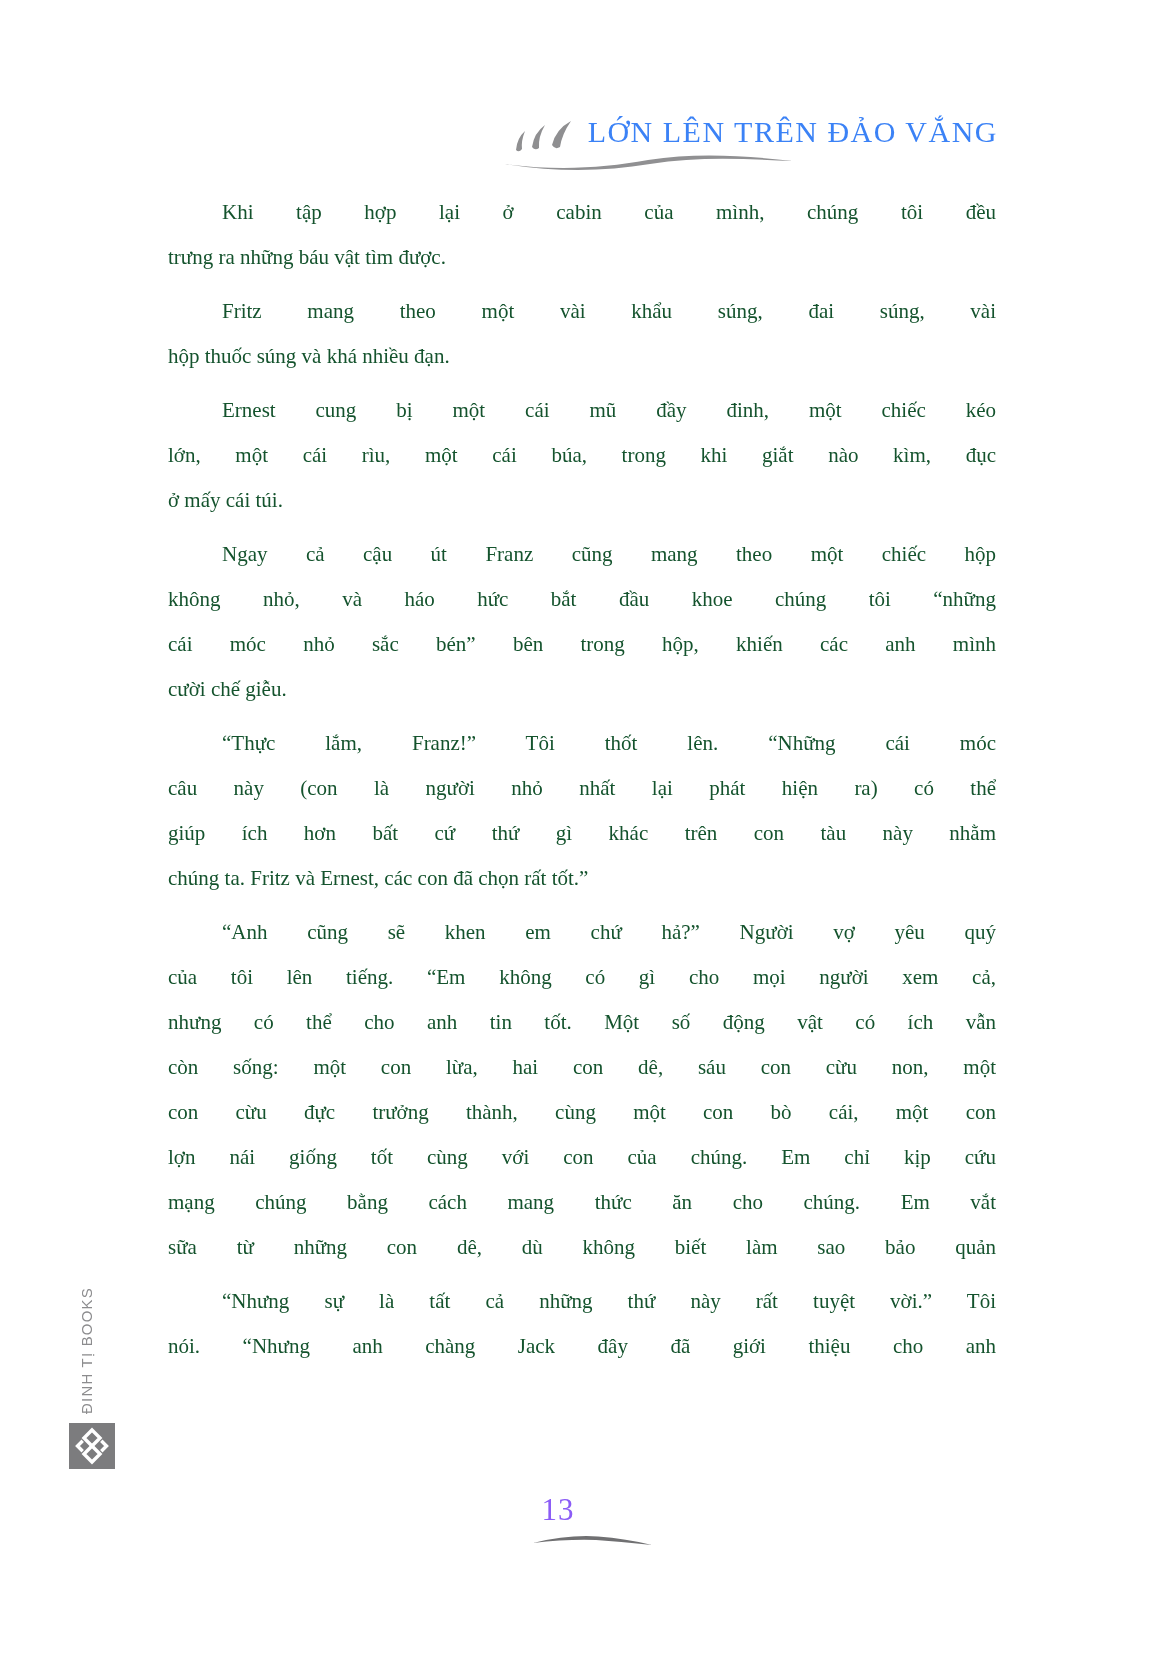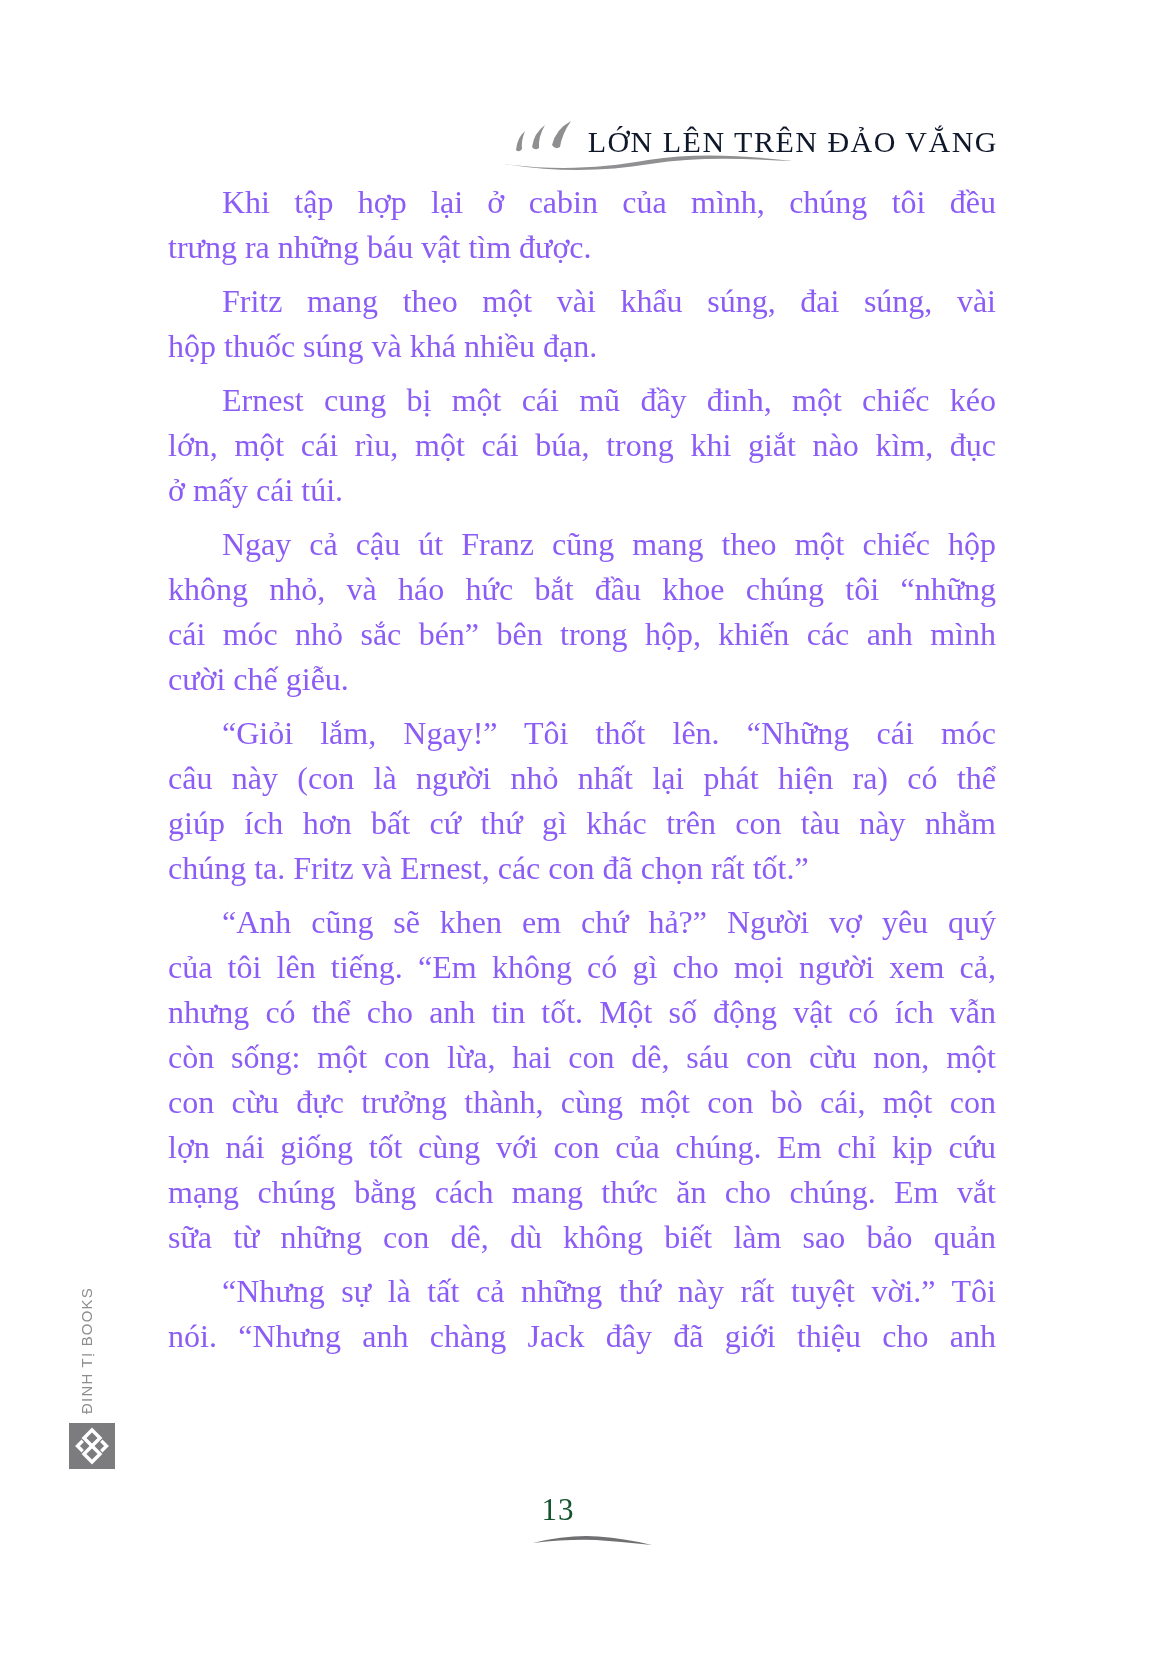--- a/index.html
+++ b/index.html
@@ -11,38 +11,38 @@
     background: #ffffff;
     overflow: hidden;
     font-family: "Liberation Serif", serif;
   }
 
   
   .header-leaves { position: absolute; left: 512px; top: 120px; }
   .header-swoosh { position: absolute; left: 503px; top: 150px; }
   .header-title {
     position: absolute;
-    top: 125px;
+    top: 115px;
     right: 168px;
     font-family: "Liberation Serif", serif;
     font-size: 30px;
     letter-spacing: 1.5px;
-    color: #0f172a;
+    color: #3b82f6;
     white-space: nowrap;
   }
 
   
   .body-text {
     position: absolute;
     left: 168px;
-    top: 180px;
+    top: 190px;
     width: 828px;
-    font-size: 32px;
+    font-size: 21px;
     line-height: 45px;
-    color: #8b5cf6;
+    color: #14532d;
   }
   .para { margin: 0 0 9px 0; }
   .line { text-align: justify; }
   .line.j { text-align-last: justify; }
   .line.first { text-indent: 54px; }
 
   
   .publisher-label {
     position: absolute;
     left: 78px;
@@ -61,21 +61,21 @@
   
   .footer {
     position: absolute;
     left: 168px;
     top: 1492px;
     width: 780px;
     text-align: center;
   }
   .page-number {
     font-size: 31px;
-    color: #14532d;
+    color: #8b5cf6;
     letter-spacing: 1px;
   }
   .footer-swoosh { margin-top: 6px; margin-left: 70px; }
 </style>
 </head>
 <body>
 
 <div class="page">
 
   <div>
@@ -106,21 +106,21 @@
         <div class="line j">lớn, một cái rìu, một cái búa, trong khi giắt nào kìm, đục</div>
         <div class="line">ở mấy cái túi.</div>
       </div>
       <div class="para">
         <div class="line first j">Ngay cả cậu út Franz cũng mang theo một chiếc hộp</div>
         <div class="line j">không nhỏ, và háo hức bắt đầu khoe chúng tôi “những</div>
         <div class="line j">cái móc nhỏ sắc bén” bên trong hộp, khiến các anh mình</div>
         <div class="line">cười chế giễu.</div>
       </div>
       <div class="para">
-        <div class="line first j">“Giỏi lắm, Ngay!” Tôi thốt lên. “Những cái móc</div>
+        <div class="line first j">“Thực lắm, Franz!” Tôi thốt lên. “Những cái móc</div>
         <div class="line j">câu này (con là người nhỏ nhất lại phát hiện ra) có thể</div>
         <div class="line j">giúp ích hơn bất cứ thứ gì khác trên con tàu này nhằm</div>
         <div class="line">chúng ta. Fritz và Ernest, các con đã chọn rất tốt.”</div>
       </div>
       <div class="para">
         <div class="line first j">“Anh cũng sẽ khen em chứ hả?” Người vợ yêu quý</div>
         <div class="line j">của tôi lên tiếng. “Em không có gì cho mọi người xem cả,</div>
         <div class="line j">nhưng có thể cho anh tin tốt. Một số động vật có ích vẫn</div>
         <div class="line j">còn sống: một con lừa, hai con dê, sáu con cừu non, một</div>
         <div class="line j">con cừu đực trưởng thành, cùng một con bò cái, một con</div>

